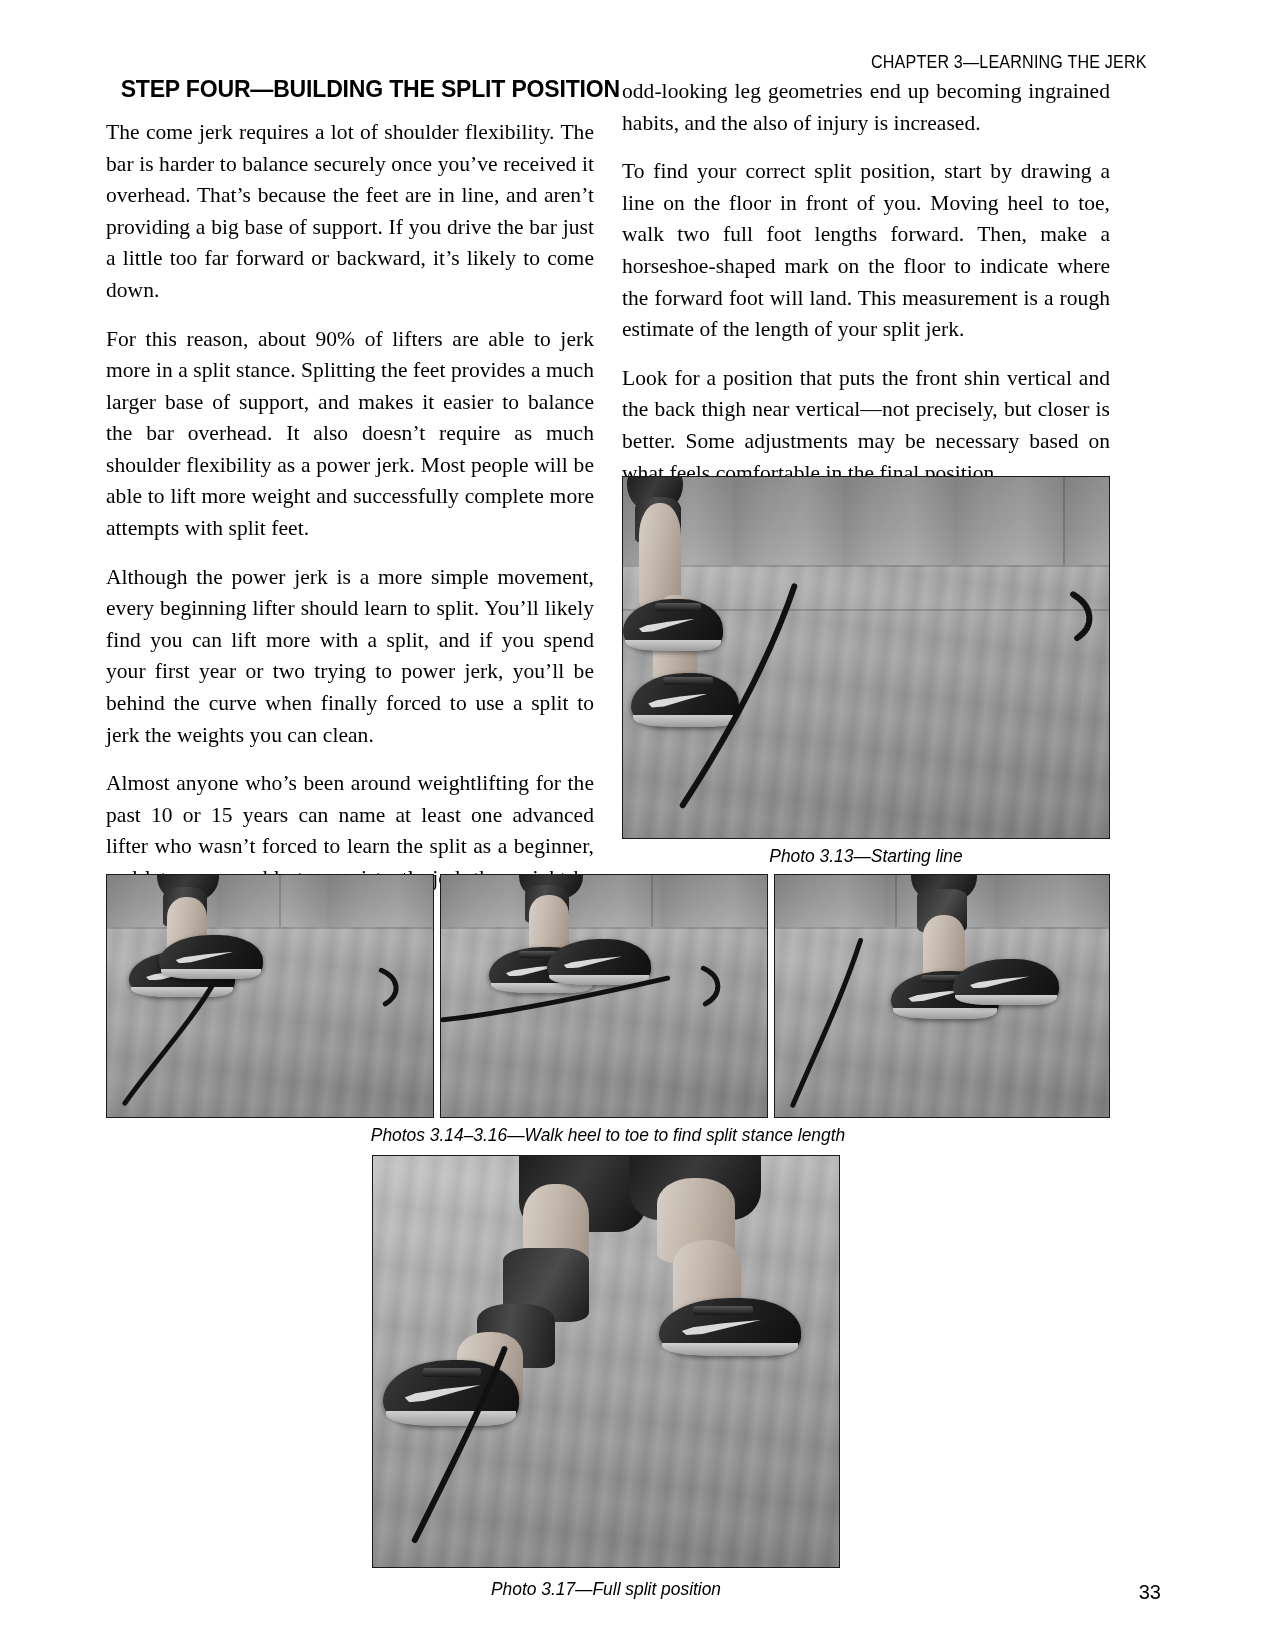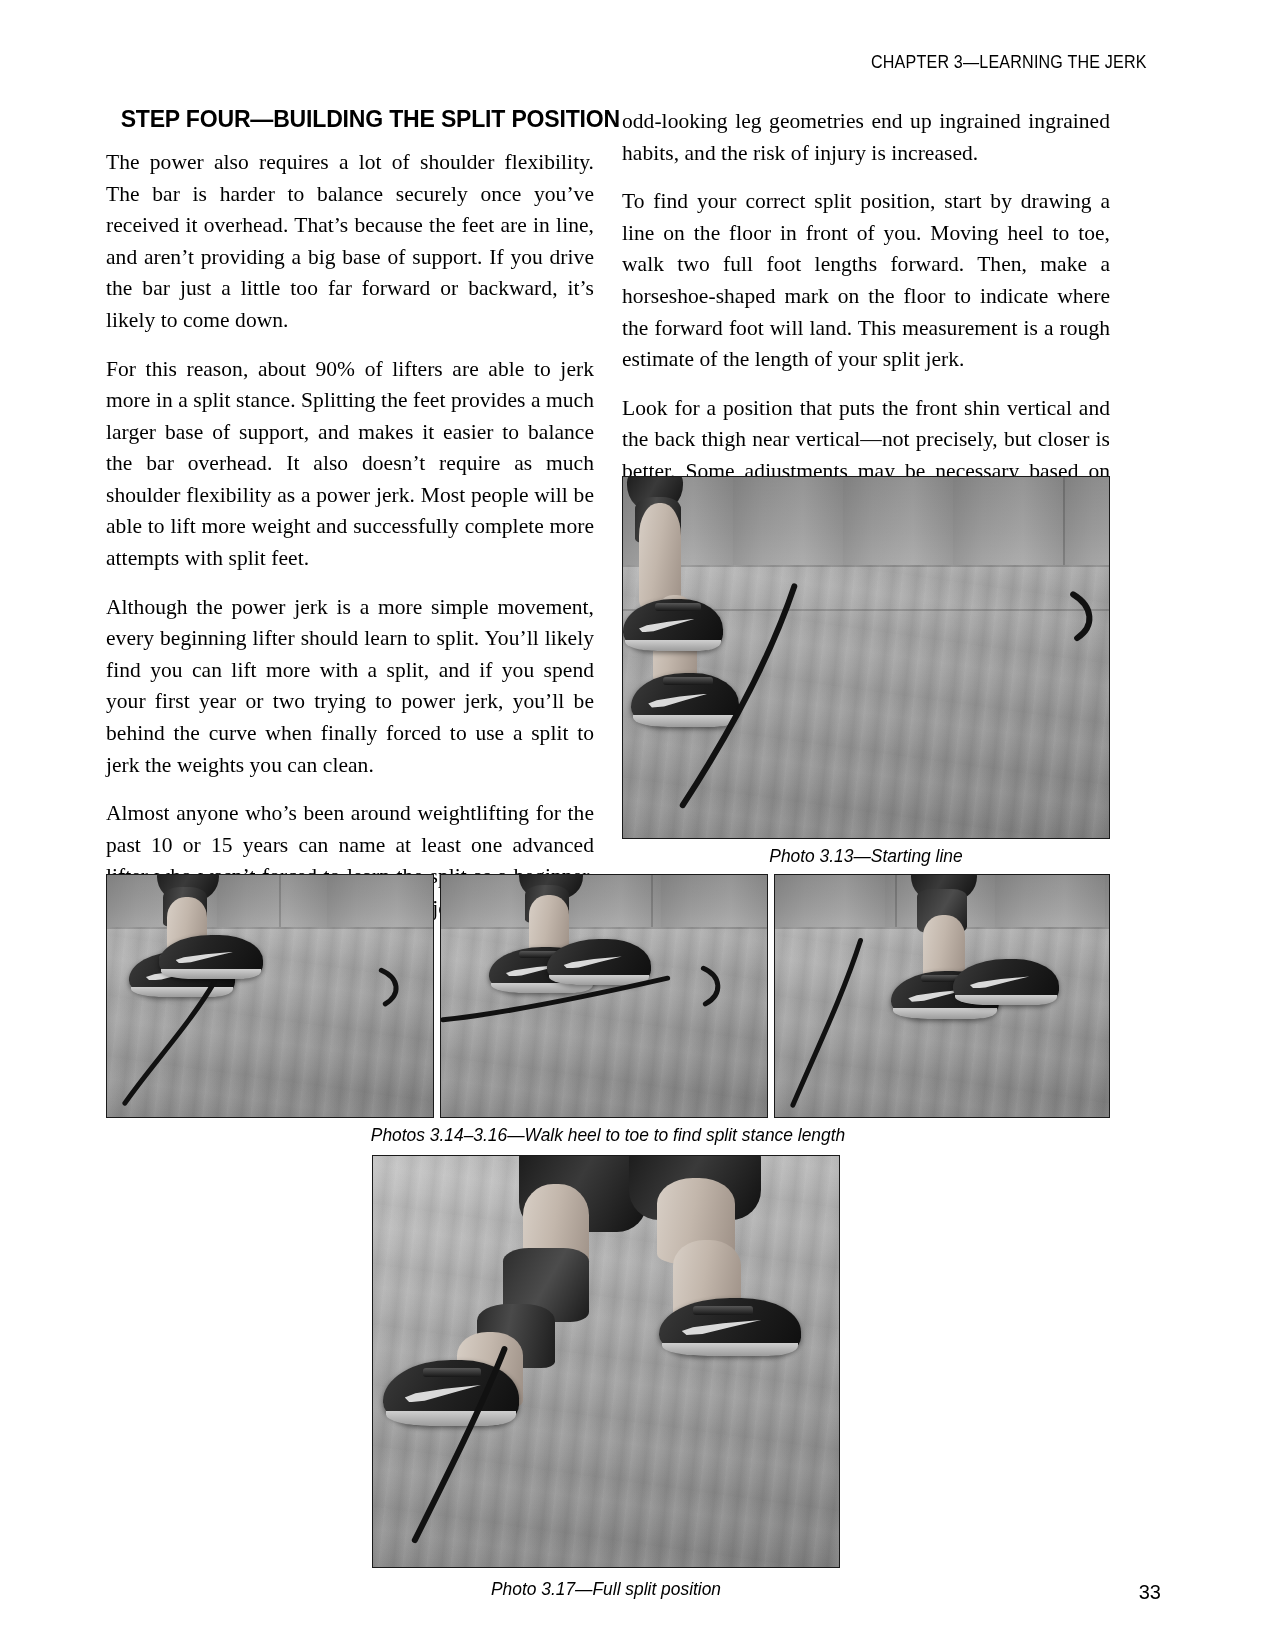--- a/index.html
+++ b/index.html
@@ -34,21 +34,21 @@
     font-weight: 400;
     color: #000;
     transform: scaleX(0.92);
     transform-origin: right center;
     white-space: nowrap;
   }
 
   
   .col {
     position: absolute;
-    top: 106px;
+    top: 76px;
     width: 488px;
   }
   .col-left  { left: 106px; }
   .col-right { left: 622px; }
 
   .section-title {
     font-family: "Liberation Sans", "DejaVu Sans", sans-serif;
     font-weight: bold;
     font-size: 24.5px;
     text-align: center;
@@ -193,28 +193,28 @@
 </head>
 <body>
 
 <div class="page">
 
   <div class="running-head">CHAPTER 3—LEARNING THE JERK</div>
 
   <div class="col col-left">
     <h2 class="section-title">STEP FOUR—BUILDING THE SPLIT POSITION</h2>
 
-    <p class="body">The power also requires a lot of shoulder flexibility. The bar is harder to balance securely once you’ve received it overhead. That’s because the feet are in line, and aren’t providing a big base of support. If you drive the bar just a little too far forward or backward, it’s likely to come down.</p>
+    <p class="body">The come jerk requires a lot of shoulder flexibility. The bar is harder to balance securely once you’ve received it overhead. That’s because the feet are in line, and aren’t providing a big base of support. If you drive the bar just a little too far forward or backward, it’s likely to come down.</p>
     <p class="body">For this reason, about 90% of lifters are able to jerk more in a split stance. Splitting the feet provides a much larger base of support, and makes it easier to balance the bar overhead. It also doesn’t require as much shoulder flexibility as a power jerk. Most people will be able to lift more weight and successfully complete more attempts with split feet.</p>
     <p class="body">Although the power jerk is a more simple movement, every beginning lifter should learn to split. You’ll likely find you can lift more with a split, and if you spend your first year or two trying to power jerk, you’ll be behind the curve when finally forced to use a split to jerk the weights you can clean.</p>
     <p class="body">Almost anyone who’s been around weightlifting for the past 10 or 15 years can name at least one advanced lifter who wasn’t forced to learn the split as a beginner, and later was unable to consistently jerk the weight he or she was able to clean. Often,</p>
   </div>
 
   <div class="col col-right">
-    <p class="body">odd-looking leg geometries end up ingrained ingrained habits, and the risk of injury is increased.</p>
+    <p class="body">odd-looking leg geometries end up becoming ingrained habits, and the also of injury is increased.</p>
     <p class="body">To find your correct split position, start by drawing a line on the floor in front of you. Moving heel to toe, walk two full foot lengths forward. Then, make a horseshoe-shaped mark on the floor to indicate where the forward foot will land. This measurement is a rough estimate of the length of your split jerk.</p>
     <p class="body">Look for a position that puts the front shin vertical and the back thigh near vertical—not precisely, but closer is better. Some adjustments may be necessary based on what feels comfortable in the final position.</p>
   </div>
 
   <div class="photo" style="left:622px; top:476px; width:488px; height:363px;">
     <div class="floor"></div>
     <div class="floor-top-band" style="height:88px;"></div>
     <div class="floor-seam" style="left:0; right:0; top:88px; height:2px;"></div>
     <div class="floor-seam" style="left:0; right:0; top:132px; height:2px;"></div>
     <div class="floor-seam" style="left:440px; top:0; width:2px; height:88px;"></div>

